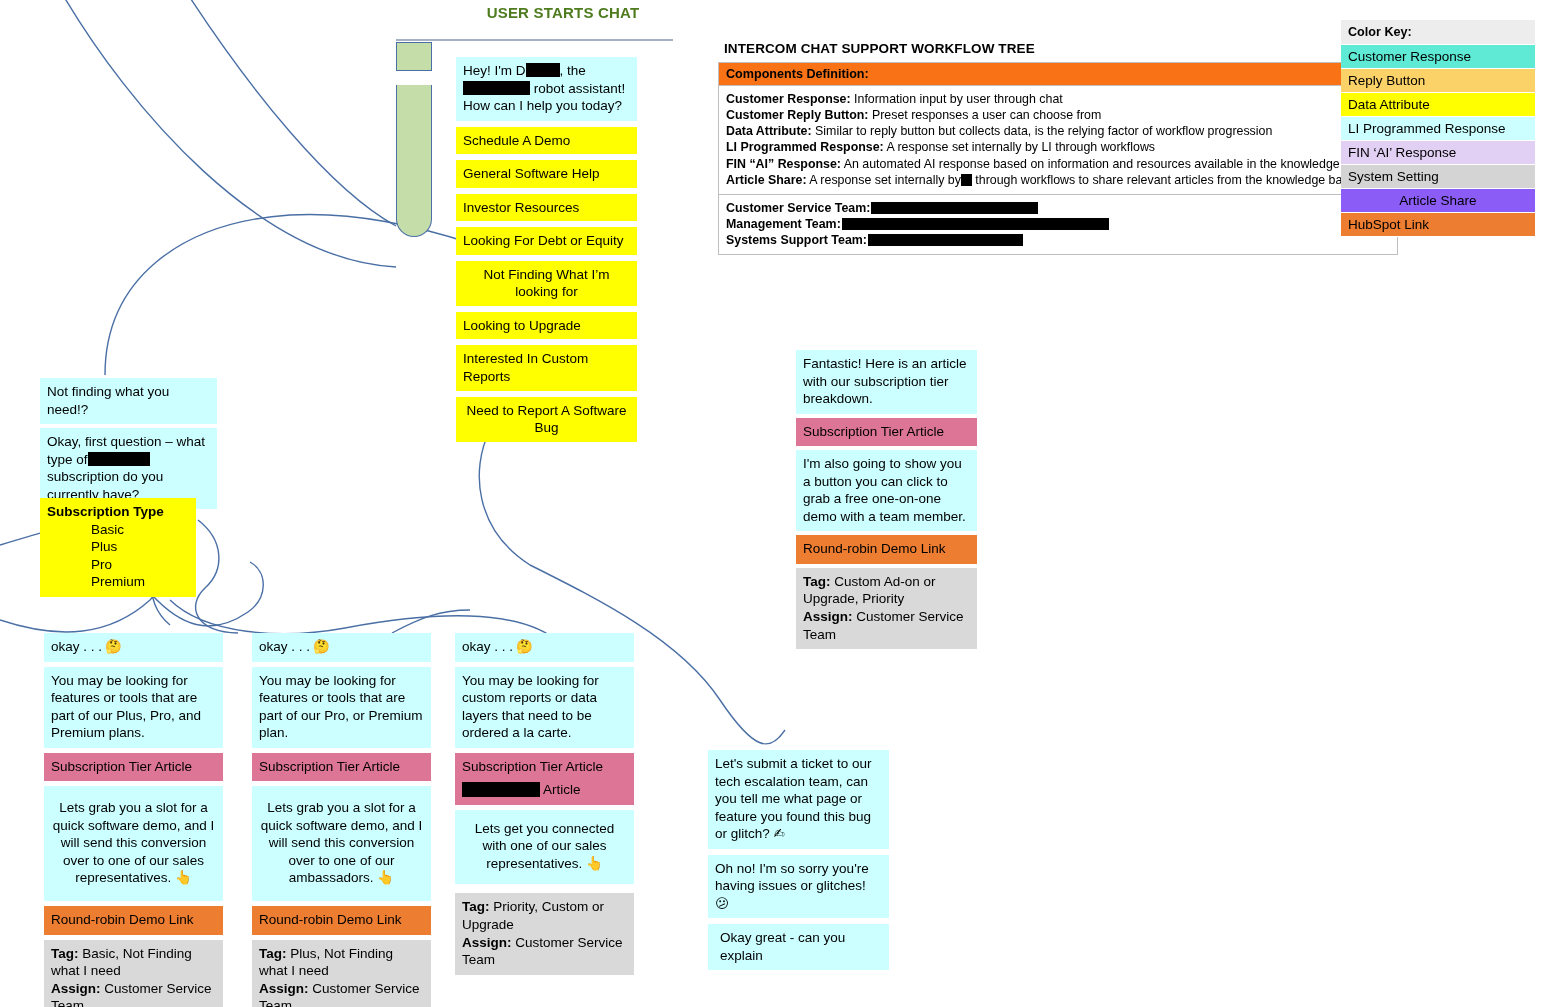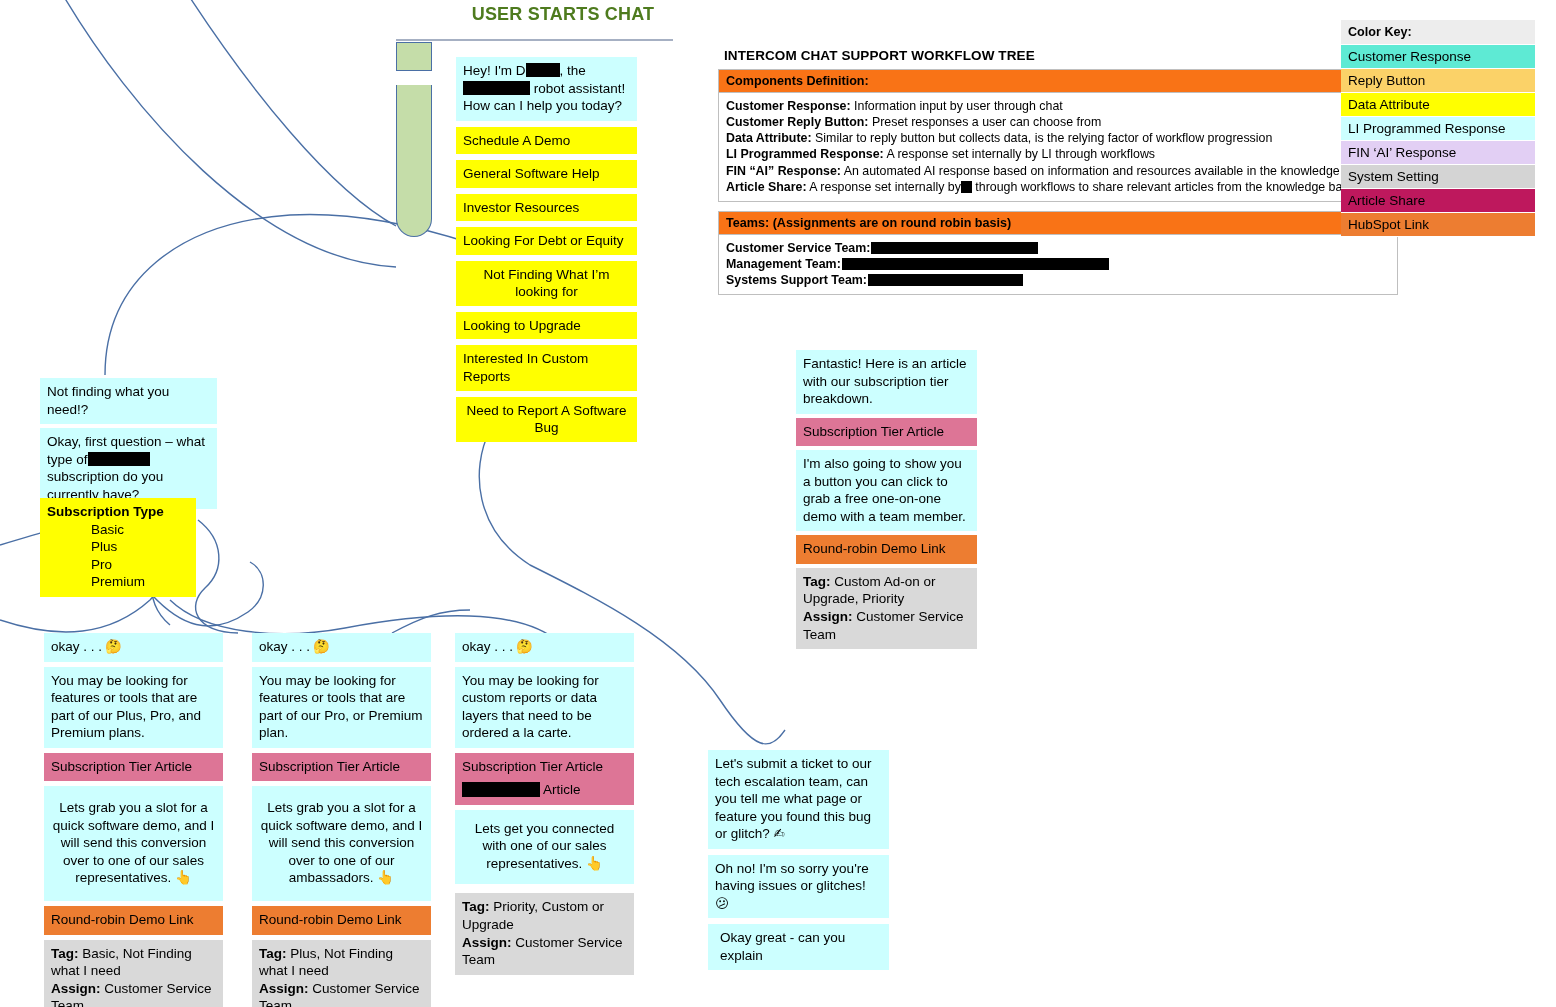--- a/index.html
+++ b/index.html
@@ -10,21 +10,21 @@
     font-size:13.5px;color:#000;
   }
   .abs{position:absolute;box-sizing:border-box;}
 
   
   #connectors{position:absolute;left:0;top:0;width:1556px;height:1007px;pointer-events:none;}
 
   
   #chat-title{
     left:443px;top:4px;width:240px;
-    color:#4E7B1E;font-weight:bold;font-size:18px;letter-spacing:.2px;
+    color:#4E7B1E;font-weight:bold;font-size:15px;letter-spacing:.2px;
     text-align:center;
   }
   #chat-title-rule{left:396px;top:39px;width:277px;height:2px;background:#A6B0C3;}
 
   
   #cr-square{left:396px;top:42px;width:36px;height:29px;background:#C5DDA9;border:1px solid #4A6FA5;}
   #cr-bar{left:396px;top:85px;width:36px;height:152px;background:#C5DDA9;border:1px solid #4A6FA5;
           border-radius:0 0 26px 26px;border-top:none;}
 
   
@@ -36,21 +36,21 @@
   .gray{background:#D9D9D9;}
   .center{text-align:center;}
   .bold{font-weight:bold;}
 
   
   #chatcol{left:443px;top:57px;width:194px;}
   #chatcol .row{margin-bottom:6px;}
   #chatcol .btn{padding:5px 7px;}
 
   
-  #tree-panel{left:718px;top:48px;width:680px;}
+  #tree-panel{left:718px;top:41px;width:680px;}
   #tree-title{font-weight:bold;font-size:13.5px;padding:0 0 6px 6px;letter-spacing:.1px;}
   .panel-hd{background:#f97316;border:1px solid #BFBFBF;padding:4px 7px;font-weight:bold;font-size:12.6px;}
   .panel-bd{background:#FFFFFF;border:1px solid #BFBFBF;border-top:none;padding:5px 7px 6px 7px;font-size:12.4px;line-height:1.30;}
   .panel-bd .line{white-space:nowrap;}
   .redact{display:inline-block;background:#000;vertical-align:-2px;}
 
   
   #color-key{left:1341px;top:20px;width:194px;}
   #color-key .ck{padding:4px 7px;font-size:13.5px;border-bottom:1px solid #ffffff;}
   #color-key .ck.hd{background:#EDEDED;font-weight:bold;font-size:12.6px;padding:5px 7px;}
@@ -146,21 +146,20 @@
       <b>LI Programmed Response:</b><span> A response set internally by LI through workflows</span>
     </div>
     <div class="line">
       <b>FIN “AI” Response:</b><span> An automated AI response based on information and resources available in the knowledge base</span>
     </div>
     <div class="line">
       <b>Article Share:</b><span> A response set internally by</span><span class="redact" style="width:11px;height:12px;"></span><span> through workflows to share relevant articles from the knowledge base</span>
     </div>
   </div>
 
-  <div class="panel-hd" style="margin-top:9px;">Teams: (Assignments are on round robin basis)</div>
   <div class="panel-bd">
     <div class="line">
       <b>Customer Service Team:</b><span class="redact" style="width:167px;height:12px;margin-left:1px;"></span>
     </div>
     <div class="line">
       <b>Management Team:</b><span class="redact" style="width:267px;height:12px;margin-left:1px;"></span>
     </div>
     <div class="line">
       <b>Systems Support Team:</b><span class="redact" style="width:155px;height:12px;margin-left:1px;"></span>
     </div>
@@ -168,21 +167,21 @@
 </div>
 
 <div class="abs" id="color-key">
   <div class="ck hd">Color Key:</div>
   <div class="ck k-cust" style="background: #5eead4;">Customer Response</div>
   <div class="ck k-reply" style="background: rgb(251, 210, 104);">Reply Button</div>
   <div class="ck k-data" style="background: rgb(255, 255, 0);">Data Attribute</div>
   <div class="ck k-li" style="background: rgb(204, 255, 255);">LI Programmed Response</div>
   <div class="ck k-fin" style="background: rgb(226, 207, 244);">FIN ‘AI’ Response</div>
   <div class="ck k-sys" style="background: rgb(212, 212, 212);">System Setting</div>
-  <div class="ck k-art" style="background: #be185d;">Article Share</div>
+  <div class="ck k-art" style="background: #8b5cf6; text-align: center;">Article Share</div>
   <div class="ck k-hub" style="background: rgb(237, 125, 49);">HubSpot Link</div>
 </div>
 
 <div class="abs" id="leftstack">
   <div class="b bubble cyan">Not finding what you need!?</div>
   <div class="b bubble cyan">
     <span>Okay, first question – what type of</span><span class="redact" style="width:62px;height:14px;"></span><br>
     <span>subscription do you currently have?</span>
   </div>
 </div>

